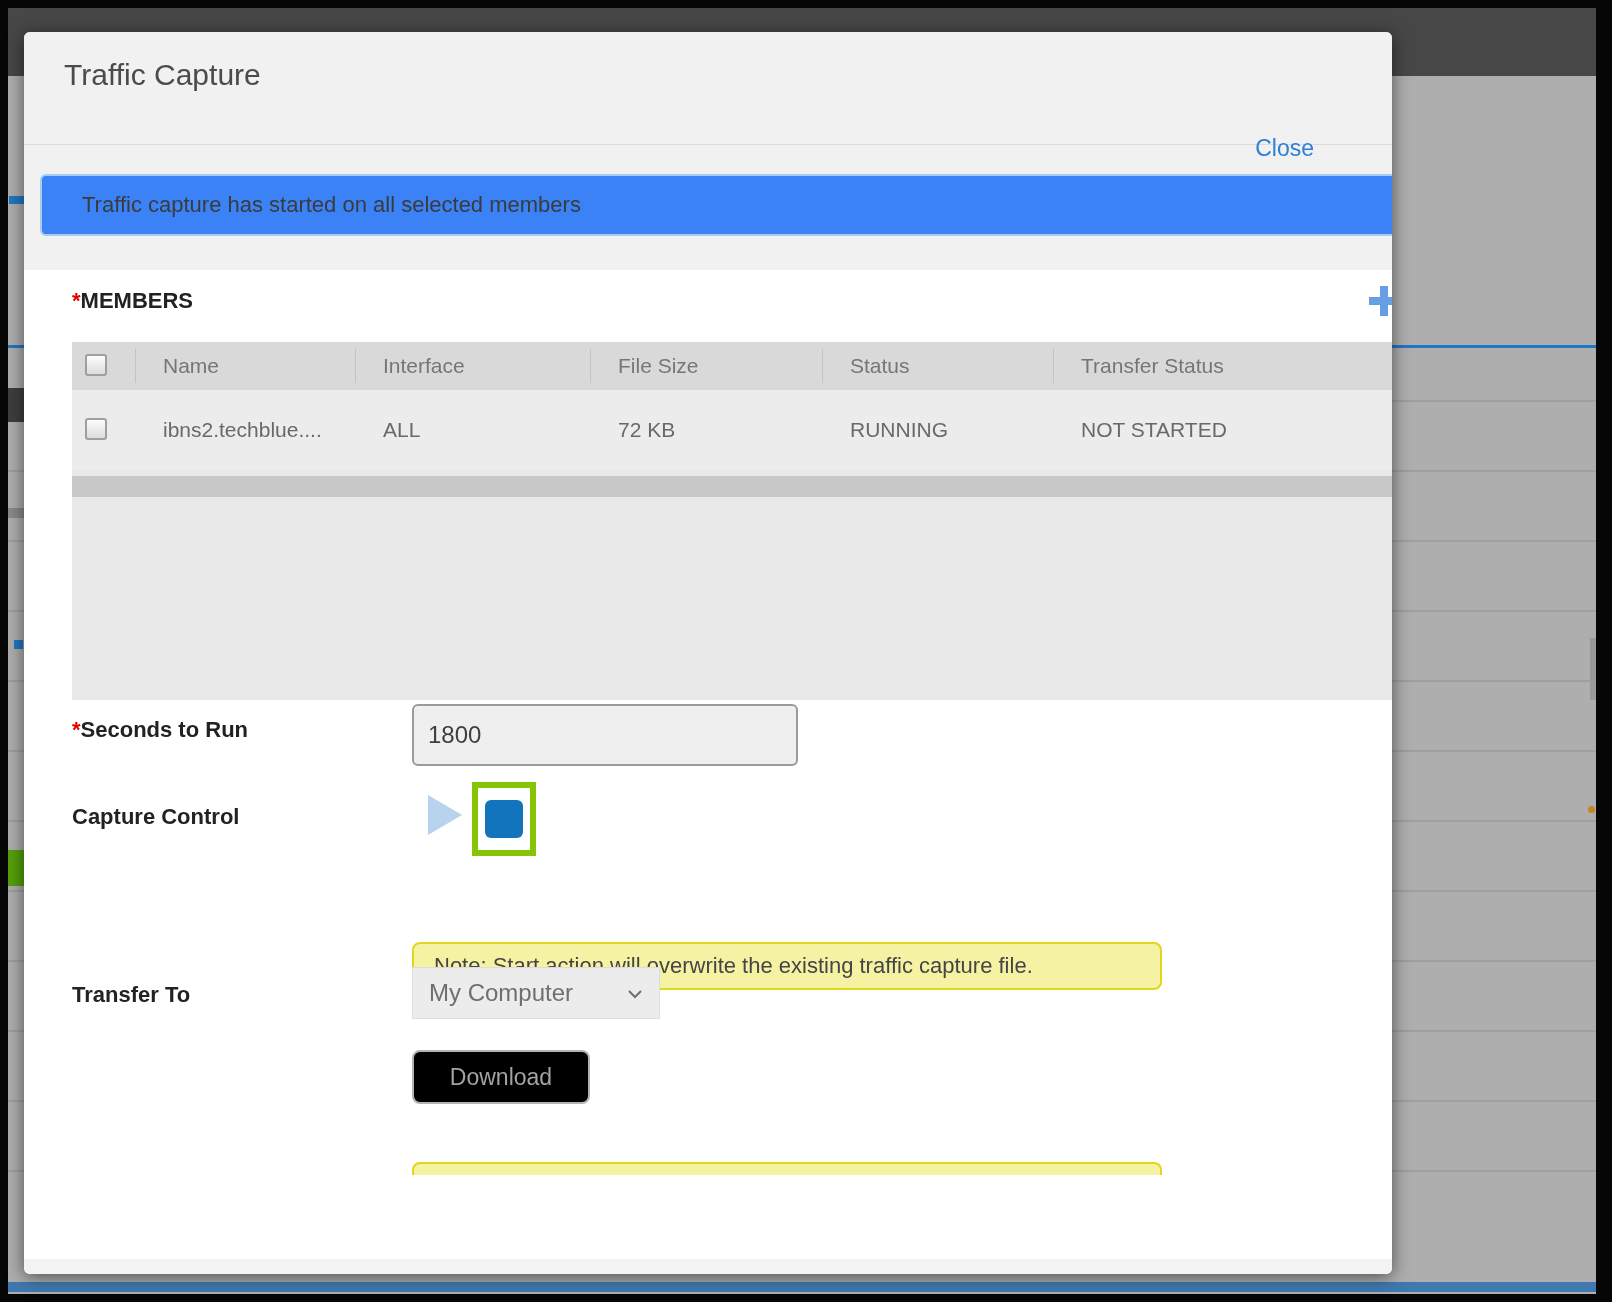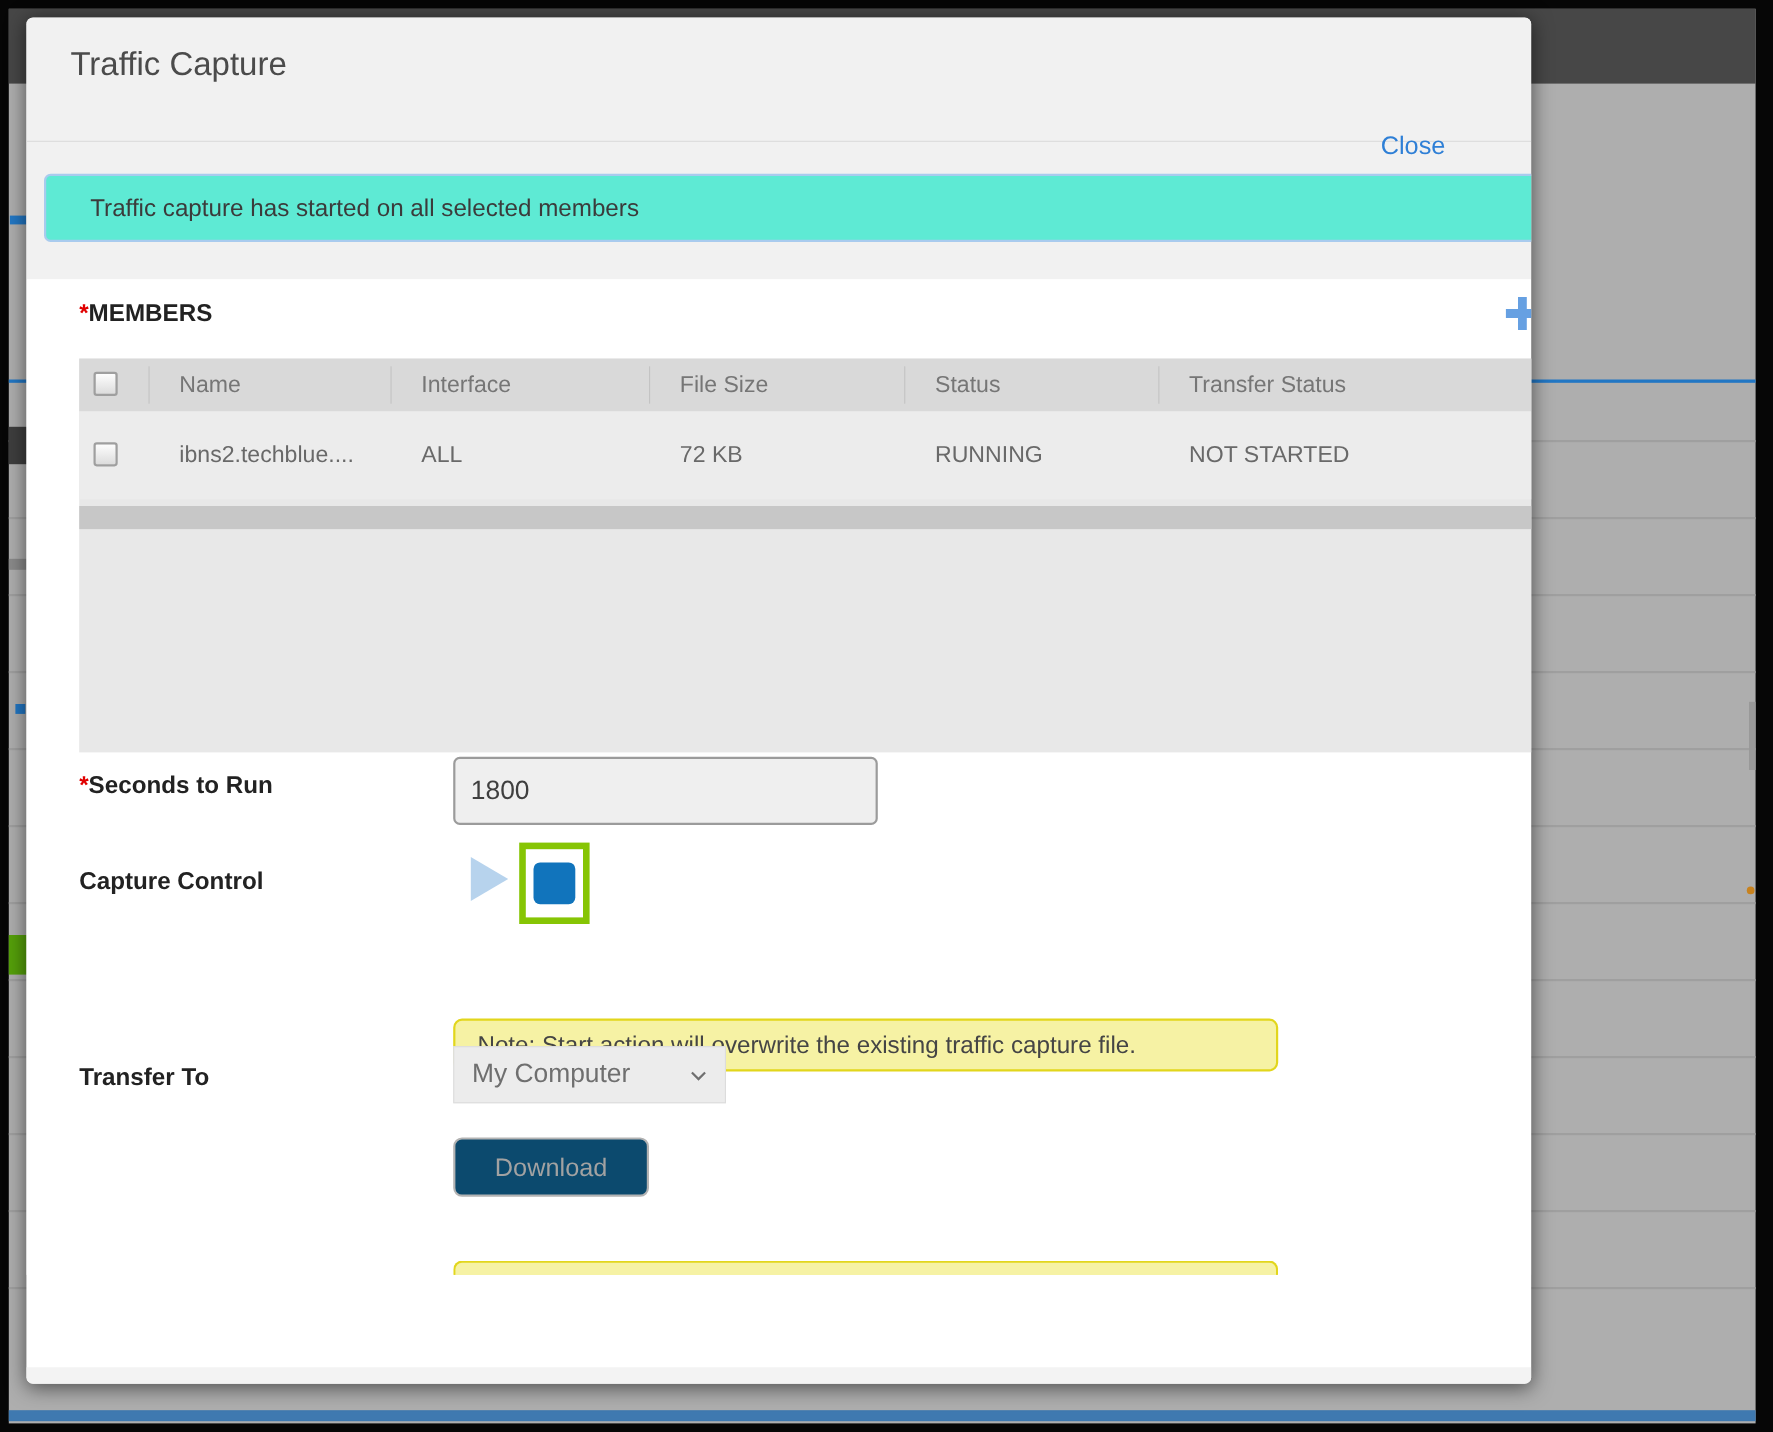--- a/index.html
+++ b/index.html
@@ -9,29 +9,29 @@
 
   
   .bg-page { position:absolute; left:8px; top:8px; width:1588px; height:1286px; background:#aeaeae; }
   .bg-topbar { position:absolute; left:0; top:0; width:100%; height:68px; background:#474747; }
   .bg-line { position:absolute; left:0; width:100%; height:2px; background:#9f9f9f; }
   .bg-blue-rule { position:absolute; left:0; top:337px; width:100%; height:3px; background:#2277c4; }
   .bg-frag { position:absolute; }
   .bg-bottomblue { position:absolute; left:0; top:1274px; width:100%; height:10px; background:#3f79b0; }
 
   
-  .modal { position:absolute; left:24px; top:16px; width:1368px; height:1242px; background:#ffffff;
+  .modal { position:absolute; left:24px; top:32px; width:1368px; height:1242px; background:#ffffff;
            border-radius:6px; box-shadow:0 3px 18px rgba(0,0,0,.55); overflow:hidden; }
   .modal-top { position:absolute; left:0; top:0; width:100%; height:238px; background:#f1f1f1; }
   .modal-top-divider { position:absolute; left:0; top:112px; width:100%; height:1px; background:#dcdcdc; }
   .title { position:absolute; left:40px; top:26px; font-size:30px; color:#4b4b4b; }
   .x-btn { position:absolute; left:1511px; top:30px; width:31px; height:28px; background:#5c6d77; border-radius:4px;
            color:#fff; font-size:22px; font-weight:bold; line-height:26px; text-align:center; cursor:pointer; }
   .close-link { position:absolute; top:103px; right:78px; font-size:23px; color:#2e7fd6; cursor:pointer; }
-  .banner { position:absolute; left:16px; top:142px; width:1481px; height:62px; background:#5eead4;
+  .banner { position:absolute; left:16px; top:142px; width:1481px; height:62px; background:#3b82f6;
             border:2px solid #a9cbee; border-radius:6px; }
   .banner span { position:absolute; left:40px; top:0; line-height:58px; font-size:22px; color:#3b3b3b; }
 
   .content { position:absolute; left:0; top:238px; width:100%; height:905px; background:#ffffff; }
 
   .req { color:#e00000; font-weight:bold; }
   .field-label { position:absolute; font-size:22px; font-weight:bold; color:#222; }
 
   .members-label { left:48px; top:18px;text-align:center; }
   .plus-btn { position:absolute; left:1341px; top:12px; width:38px; height:38px; cursor:pointer; }
@@ -65,21 +65,21 @@
                  border:6px solid #86c504; display:flex; align-items:center; justify-content:center; }
   .stop-btn { width:38px; height:38px; background:#1174bc; border-radius:6px; cursor:pointer; }
   .note-box { position:absolute; left:388px; top:624px; width:750px; height:48px; background:#f6f2a4;
               border:2px solid #e2d61c; border-radius:8px;margin-top:48px; }
   .note-box span { position:absolute; left:20px; top:0; line-height:44px; font-size:22px; color:#454545; }
   .tt-label { left:48px; top:712px; }
   .select { position:absolute; left:388px; top:697px; width:248px; height:52px; background:#ececec;
             border:1px solid #dcdcdc; cursor:pointer; }
   .select .sel-val { position:absolute; left:16px; top:0; line-height:50px; font-size:24px; color:#6f6f6f; }
   .select svg { position:absolute; right:16px; top:21px; }
-  .download-btn { position:absolute; left:388px; top:780px; width:178px; height:54px; background:#0c4a6e;
+  .download-btn { position:absolute; left:388px; top:780px; width:178px; height:54px; background:#000000;
                   border:2px solid #b3b3b3; border-radius:8px; font-size:23px; color:#a2a2a2;
                   text-align:center; line-height:50px; cursor:pointer; }
   .partial-note { position:absolute; left:388px; top:892px; width:750px; height:13px; background:#f6f2a4;
                   border:2px solid #e2d61c; border-bottom:none; border-radius:8px 8px 0 0; }
 
   .footerbar { position:absolute; left:0; top:1143px; width:100%; height:83px; background:#efefef;
                border-top:1px solid #d9d9d9; border-bottom:1px solid #d9d9d9; }
   .modal-bottom-strip { position:absolute; left:0; top:1227px; width:100%; height:15px; background:#f3f3f3; }
   .cancel-btn { position:absolute; left:46px; top:14px; width:130px; height:46px; background:#fff;
                 border:2px solid #a9cdf2; border-radius:5px; color:#2e7fd6; font-size:23px; font-weight:bold;

